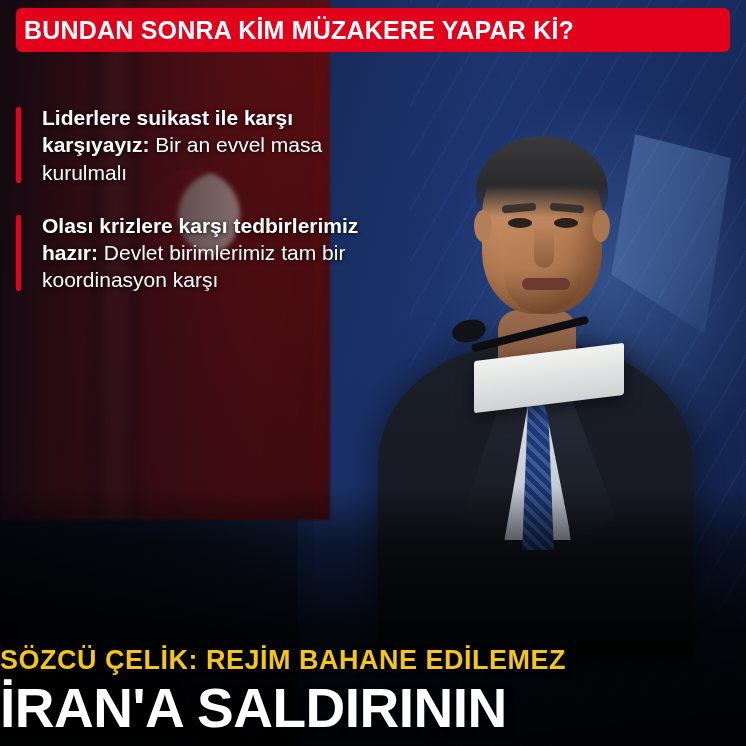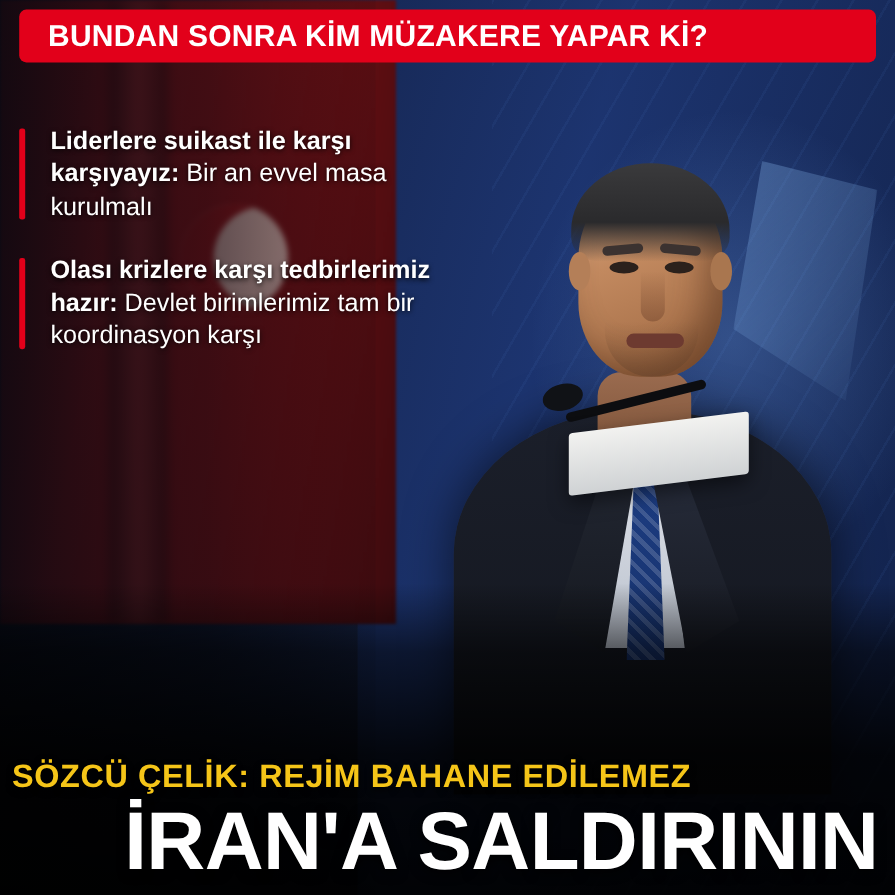--- a/index.html
+++ b/index.html
@@ -233,21 +233,21 @@
   .top-banner {
     position: absolute;
     left: 16px;
     top: 8px;
     right: 16px;
     height: 44px;
     background: #e2001a;
     border-radius: 6px;
     display: flex;
     align-items: center;
-    padding: 0 24px;
+    padding: 0 8px;
     box-sizing: border-box;
   }
   .top-banner .txt {
     color: #ffffff;
     font-size: 25px;
     font-weight: bold;
     letter-spacing: .2px;
     white-space: nowrap;
   }
 
@@ -283,46 +283,45 @@
   .bullet .lead {
     font-weight: bold;
   }
 
   
   .bottom-block {
     position: absolute;
     left: 0;
     right: 0;
     bottom: 0;
-    padding: 0 14px 10px 10px;
+    padding: 0 14px 10px 0;
     box-sizing: border-box;
     background: linear-gradient(180deg, rgba(0,0,0,0) 0%, rgba(0,0,0,0.55) 22%, rgba(0,0,0,0.88) 55%, rgba(0,0,0,0.95) 100%);
     height: 260px;
     display: flex;
     flex-direction: column;
     justify-content: flex-end;
   }
   .kicker {
     color: #f5c518;
     font-size: 27px;
     font-weight: bold;
     letter-spacing: .5px;
     margin: 0 0 4px 0;
     text-shadow: 0 2px 6px rgba(0,0,0,0.9);
     white-space: nowrap;
   }
   .headline {
     color: #ffffff;
-    font-size: 68px;
+    font-size: 55px;
     font-weight: bold;
     line-height: 1.02;
     margin: 0;
     letter-spacing: -0.5px;
     text-shadow: 0 3px 10px rgba(0,0,0,0.9);
-    text-align: right;
   }
   .headline .l2 { display: block; }
 </style>
 </head>
 <body>
 
 <div id="card">
 
   <div class="bg-base"></div>
   <div class="bg-blue-panel"></div>

